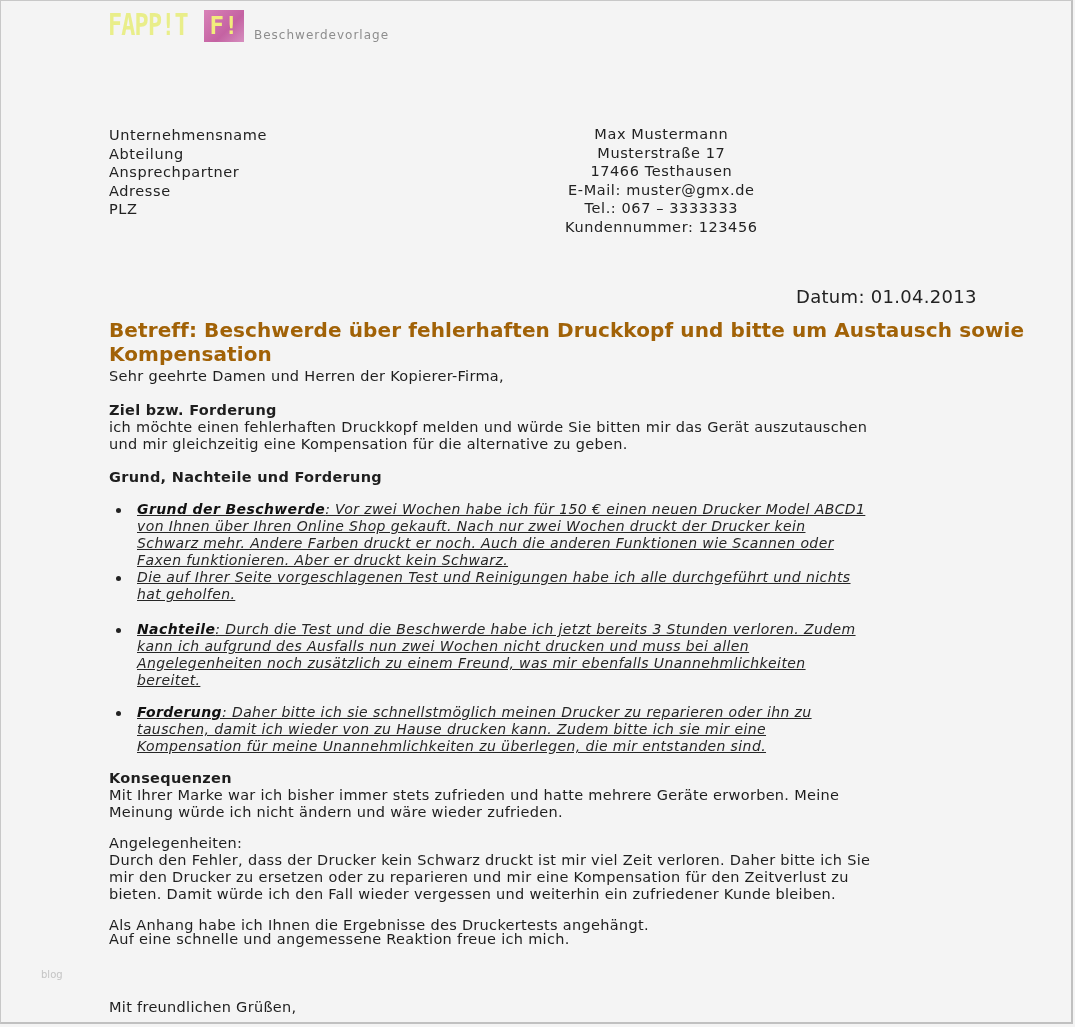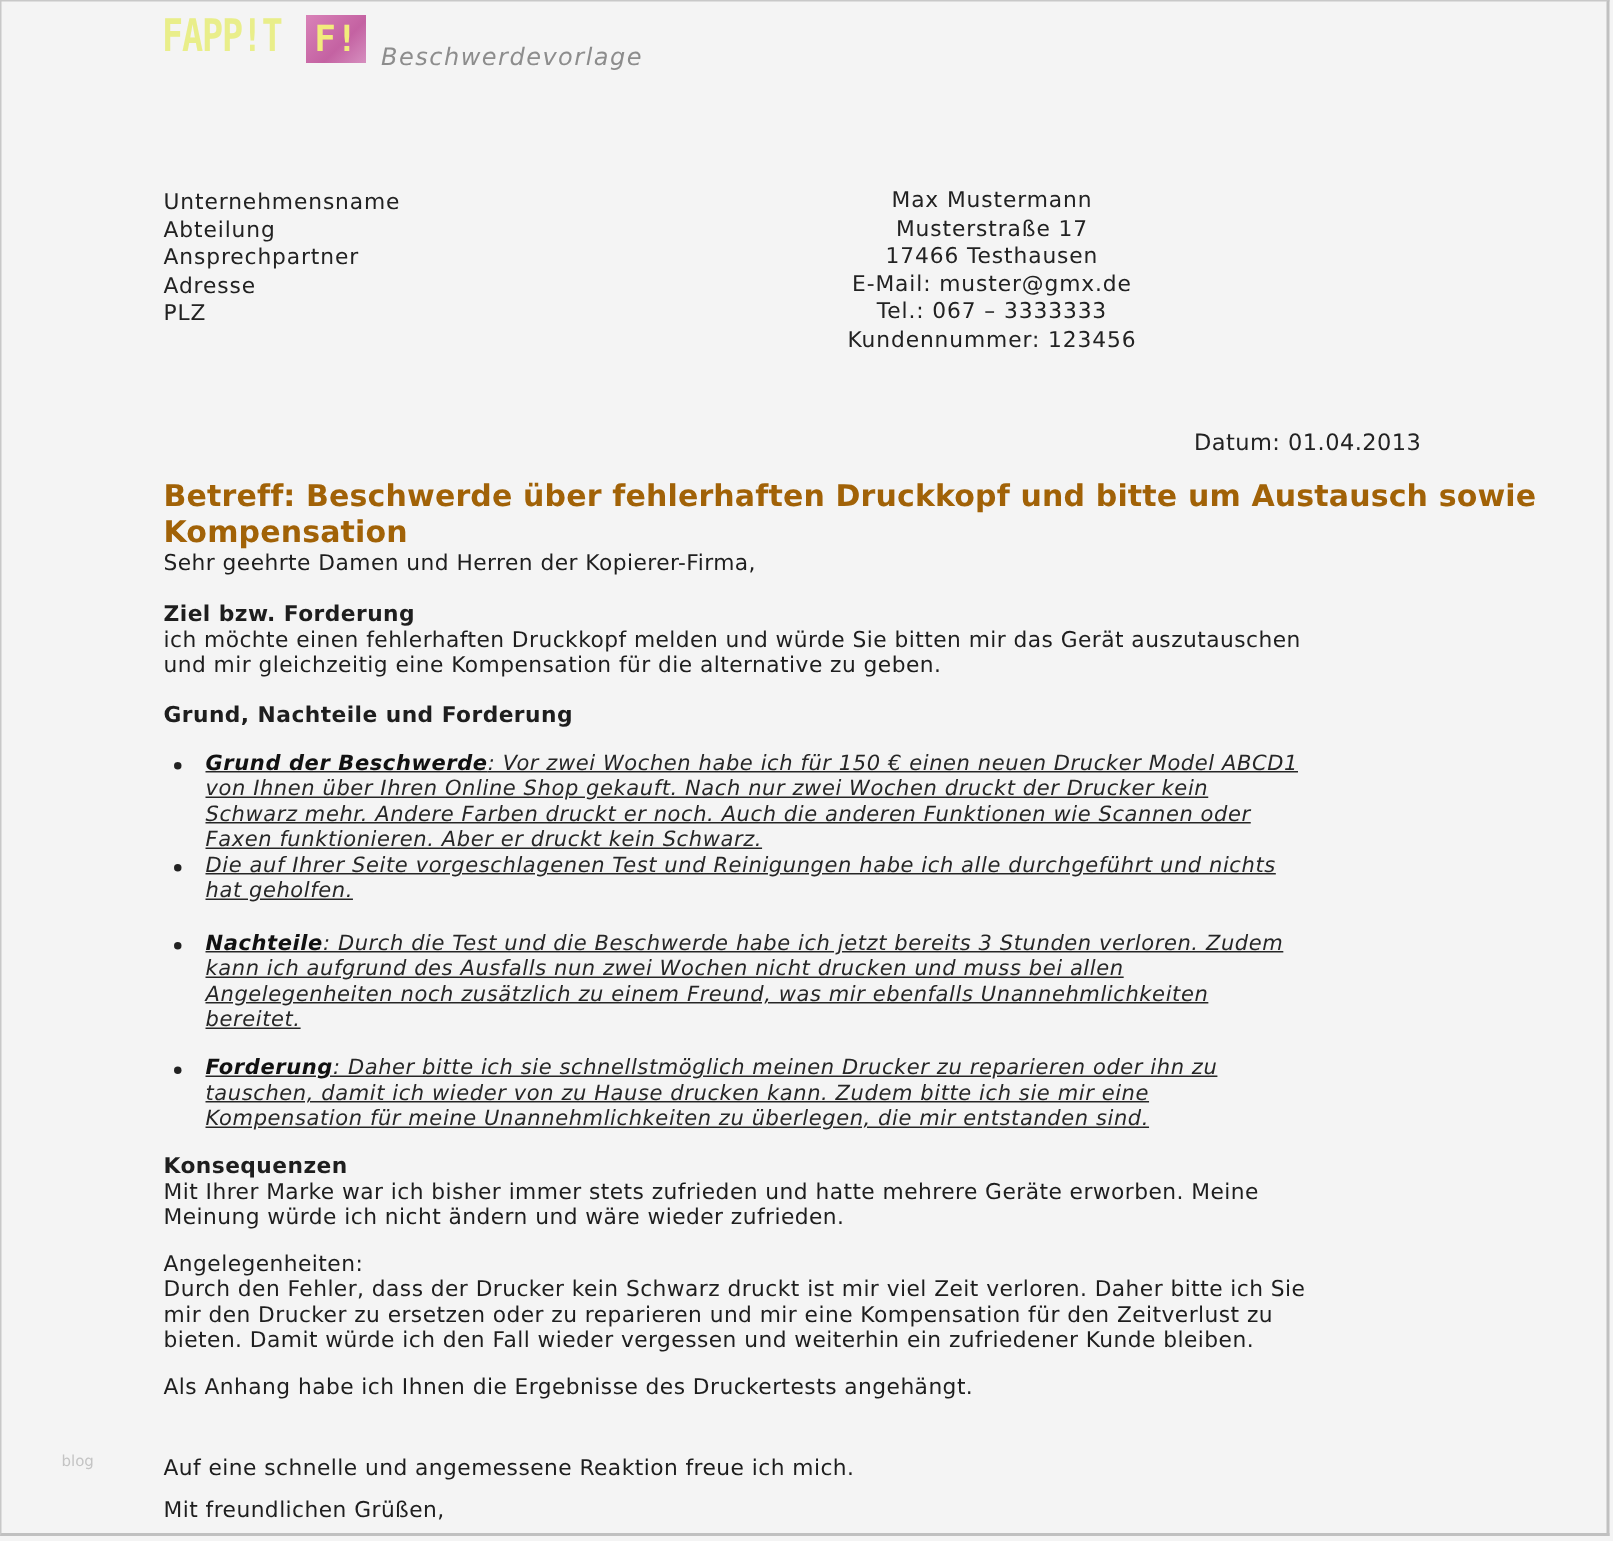--- a/index.html
+++ b/index.html
@@ -29,34 +29,34 @@
     transform: scaleX(0.78); transform-origin: left top;
   }
   .logo-box {
     left: 203px; top: 9px; width: 40px; height: 32px;
     background: linear-gradient(135deg, #d982b8 0%, #c462a2 60%, #d68fbf 100%);
     color: #f2ec7c; font-family: "DejaVu Sans Mono", monospace;
     font-weight: bold; font-size: 24px; text-align: center; line-height: 32px;
   }
   .doc-type {
     left: 253px; top: 27px;
-    font-size: 16px; color: #8d8d8d; letter-spacing: 1px; font-style: italic;
+    font-size: 12px; color: #8d8d8d; letter-spacing: 1px;
   }
   .addr-line {
     font-size: 14.5px; line-height: 18.5px; color: #222; letter-spacing: 0.6px;
   }
   .text {
     font-size: 14.5px; color: #1e1e1e; letter-spacing: 0.3px; line-height: 17px;
   }
   .bold { font-weight: bold; }
   .subject {
     left: 108px; top: 317px; font-size: 20px; font-weight: bold;
     letter-spacing: 0.1px; color: #a16207;
   }
-  .date { left: 795px; top: 285px; font-size: 15px; color: #222; letter-spacing: 0.3px; }
+  .date { left: 795px; top: 285px; font-size: 18px; color: #222; letter-spacing: 0.3px; }
   .bullets { left: 114px; width: 840px; }
   .bullet {
     position: relative; padding-left: 22px;
     font-style: italic; font-size: 14px; line-height: 17px; letter-spacing: 0.4px; color: #262626; text-decoration: underline;
   }
   .bullet::before {
     content: ""; position: absolute; left: 1px; top: 7px; width: 5px; height: 5px;
     background: #222; border-radius: 50%;
   }
   .bullet .lead { font-weight: bold; color: #111; }
@@ -138,16 +138,16 @@
   </div>
 
   <div class="abs" style="left:108px; top:834px; width:860px;">
     <div class="text">Angelegenheiten:</div>
     <div class="text">Durch den Fehler, dass der Drucker kein Schwarz druckt ist mir viel  Zeit verloren.  Daher bitte ich Sie</div>
     <div class="text">mir den Drucker zu ersetzen  oder zu reparieren  und mir eine Kompensation für den Zeitverlust  zu</div>
     <div class="text">bieten.  Damit würde ich den Fall wieder  vergessen und weiterhin  ein zufriedener  Kunde bleiben.</div>
   </div>
 
   <div class="abs text" style="left:108px; top:916px;">Als Anhang habe ich Ihnen die Ergebnisse des Druckertests  angehängt.</div>
-  <div class="abs text" style="left:108px; top:970px;">Auf eine schnelle und angemessene Reaktion freue ich mich.</div>
+  <div class="abs text" style="left:108px; top:930px;">Auf eine schnelle und angemessene Reaktion freue ich mich.</div>
   <div class="abs watermark">blog</div>
   <div class="abs text" style="left:108px; top:998px;">Mit freundlichen Grüßen,</div>
 </div>
 
 </body></html>

